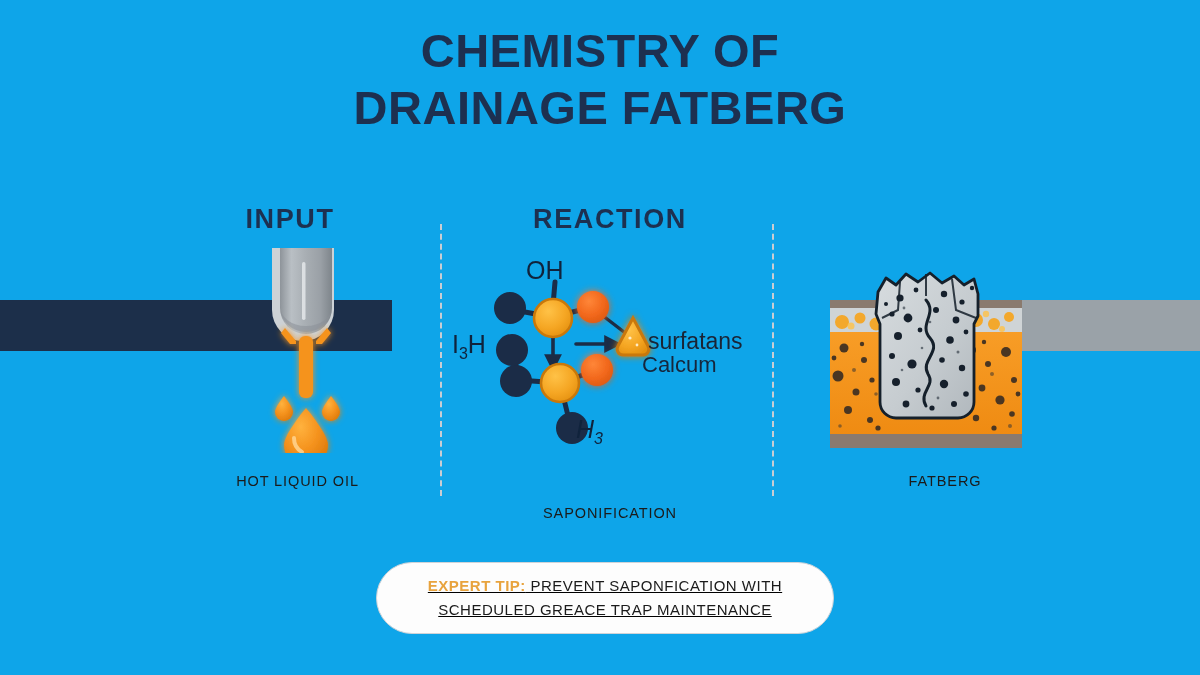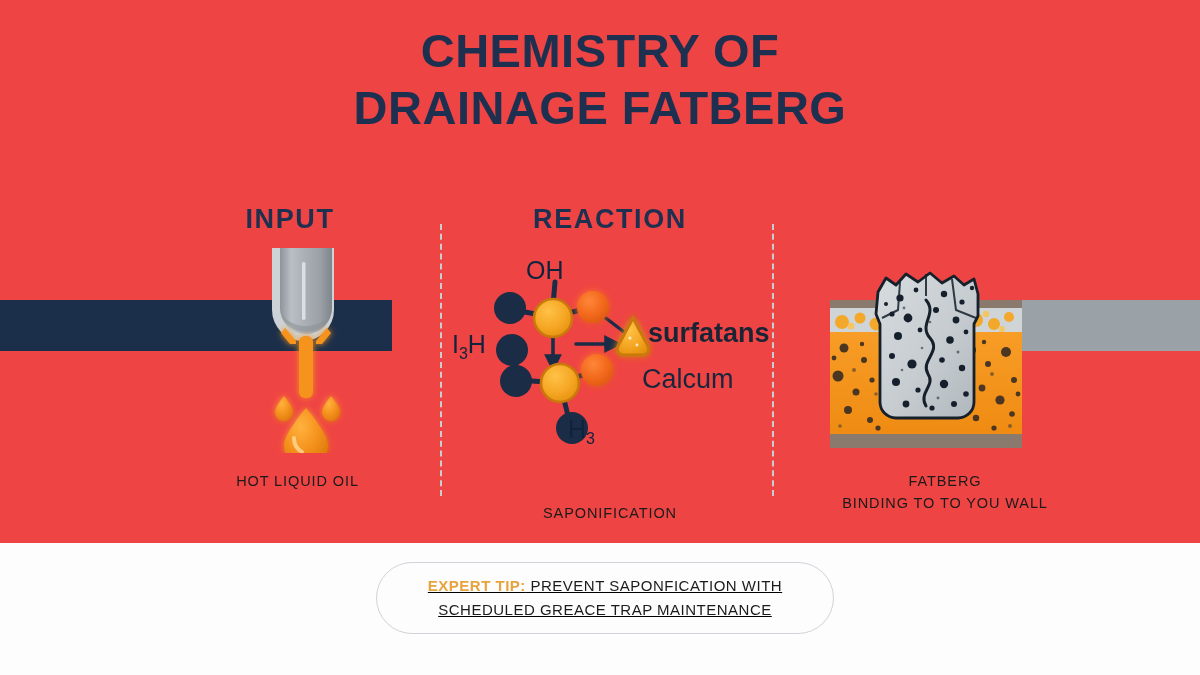--- a/index.html
+++ b/index.html
@@ -3,21 +3,21 @@
 <meta charset="utf-8">
 <title>Chemistry of Drainage Failure</title>
 <style>
   * { box-sizing: border-box; margin: 0; padding: 0; }
   html, body {
     width: 1200px; height: 675px;
     background: #fdfdfd;
     font-family: "Liberation Sans", sans-serif;
     overflow: hidden;
   }
-  #stage { position: relative; width: 1200px; height: 543px; background: #ef4444; }
+  #stage { position: relative; width: 1200px; height: 675px; background: #0ea5e9; }
 
   
   .title {
     position: absolute; left: 0; top: 22px; width: 1200px;
     text-align: center;
     font-weight: bold;
     font-size: 47px;
     line-height: 1.22;
     letter-spacing: 0.5px;
     color: #1d3050;
@@ -67,23 +67,23 @@
   .input-art { position: absolute; left: 228px; top: 248px; width: 150px; height: 205px; }
 
   
   .reaction-art { position: absolute; left: 452px; top: 252px; width: 300px; height: 205px; }
   .mol-label {
     position: absolute; color: #10233c; white-space: nowrap;
   }
   .mol-label sub { font-size: 0.64em; }
   .lbl-oh  { left: 74px;  top: 4px;   font-size: 25px; }
   .lbl-i3h { left: 0px;   top: 78px;  font-size: 25px; }
-  .lbl-h3  { left: 116px; top: 163px; font-size: 25px; }
-  .lbl-surf{ left: 196px; top: 66px;  font-size: 27px; color: #1a2435; font-weight: 700; }
-  .lbl-calc{ left: 190px; top: 112px; font-size: 27px; color: #16263c; }
+  .lbl-h3  { left: 124px; top: 163px; font-size: 25px; font-style: italic; }
+  .lbl-surf{ left: 196px; top: 76px;  font-size: 23px; color: #1a2435; font-weight: 400; }
+  .lbl-calc{ left: 190px; top: 100px; font-size: 22px; color: #16263c; }
 
   
   .result-art { position: absolute; left: 826px; top: 252px; width: 200px; height: 200px; }
 
   
   .tip-pill {
     position: absolute; left: 376px; top: 562px; width: 458px; height: 72px;
     border: 1.6px solid #cfd3d8; border-radius: 36px;
     background: #fdfdfd;
     display: flex; align-items: center; justify-content: center; text-decoration: underline;
@@ -363,21 +363,20 @@
         <circle cx="132" cy="100" r="1.5"></circle>
         <circle cx="76" cy="118" r="1.3"></circle>
         <circle cx="112" cy="146" r="1.4"></circle>
         <circle cx="96" cy="96" r="1.3"></circle>
       </g>
     </svg>
   </div>
 
   <div class="col-cap c3">
     <span class="line">FATBERG</span>
-    <span class="line">BINDING TO TO YOU WALL</span>
   </div>
 
   <div class="tip-pill">
     <div class="tip-text">
       <span class="line"><span class="kicker">EXPERT TIP:</span><span> PREVENT SAPONFICATION WITH</span></span>
       <span class="line">SCHEDULED GREACE TRAP MAINTENANCE</span>
     </div>
   </div>
 
 </div>

